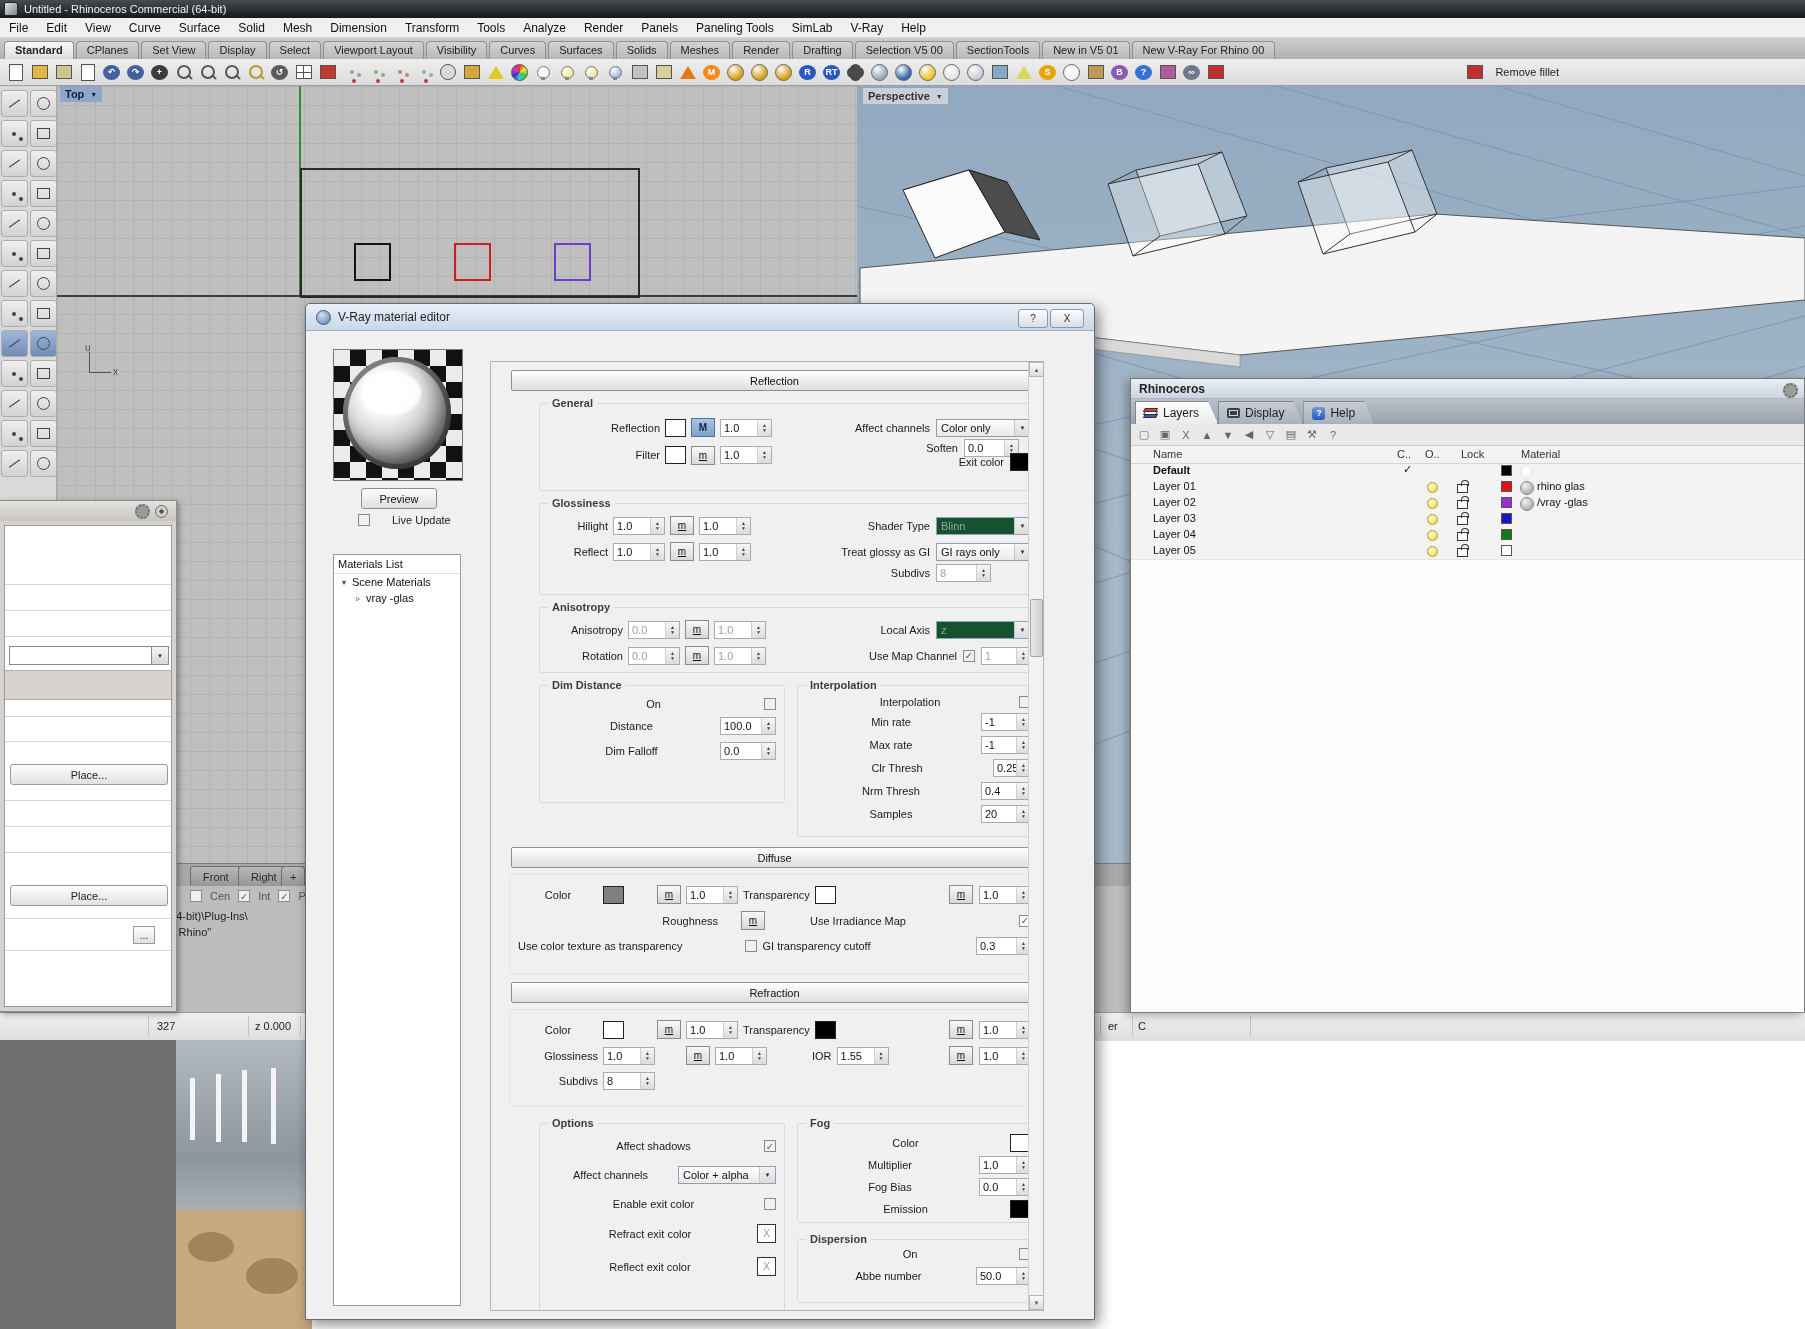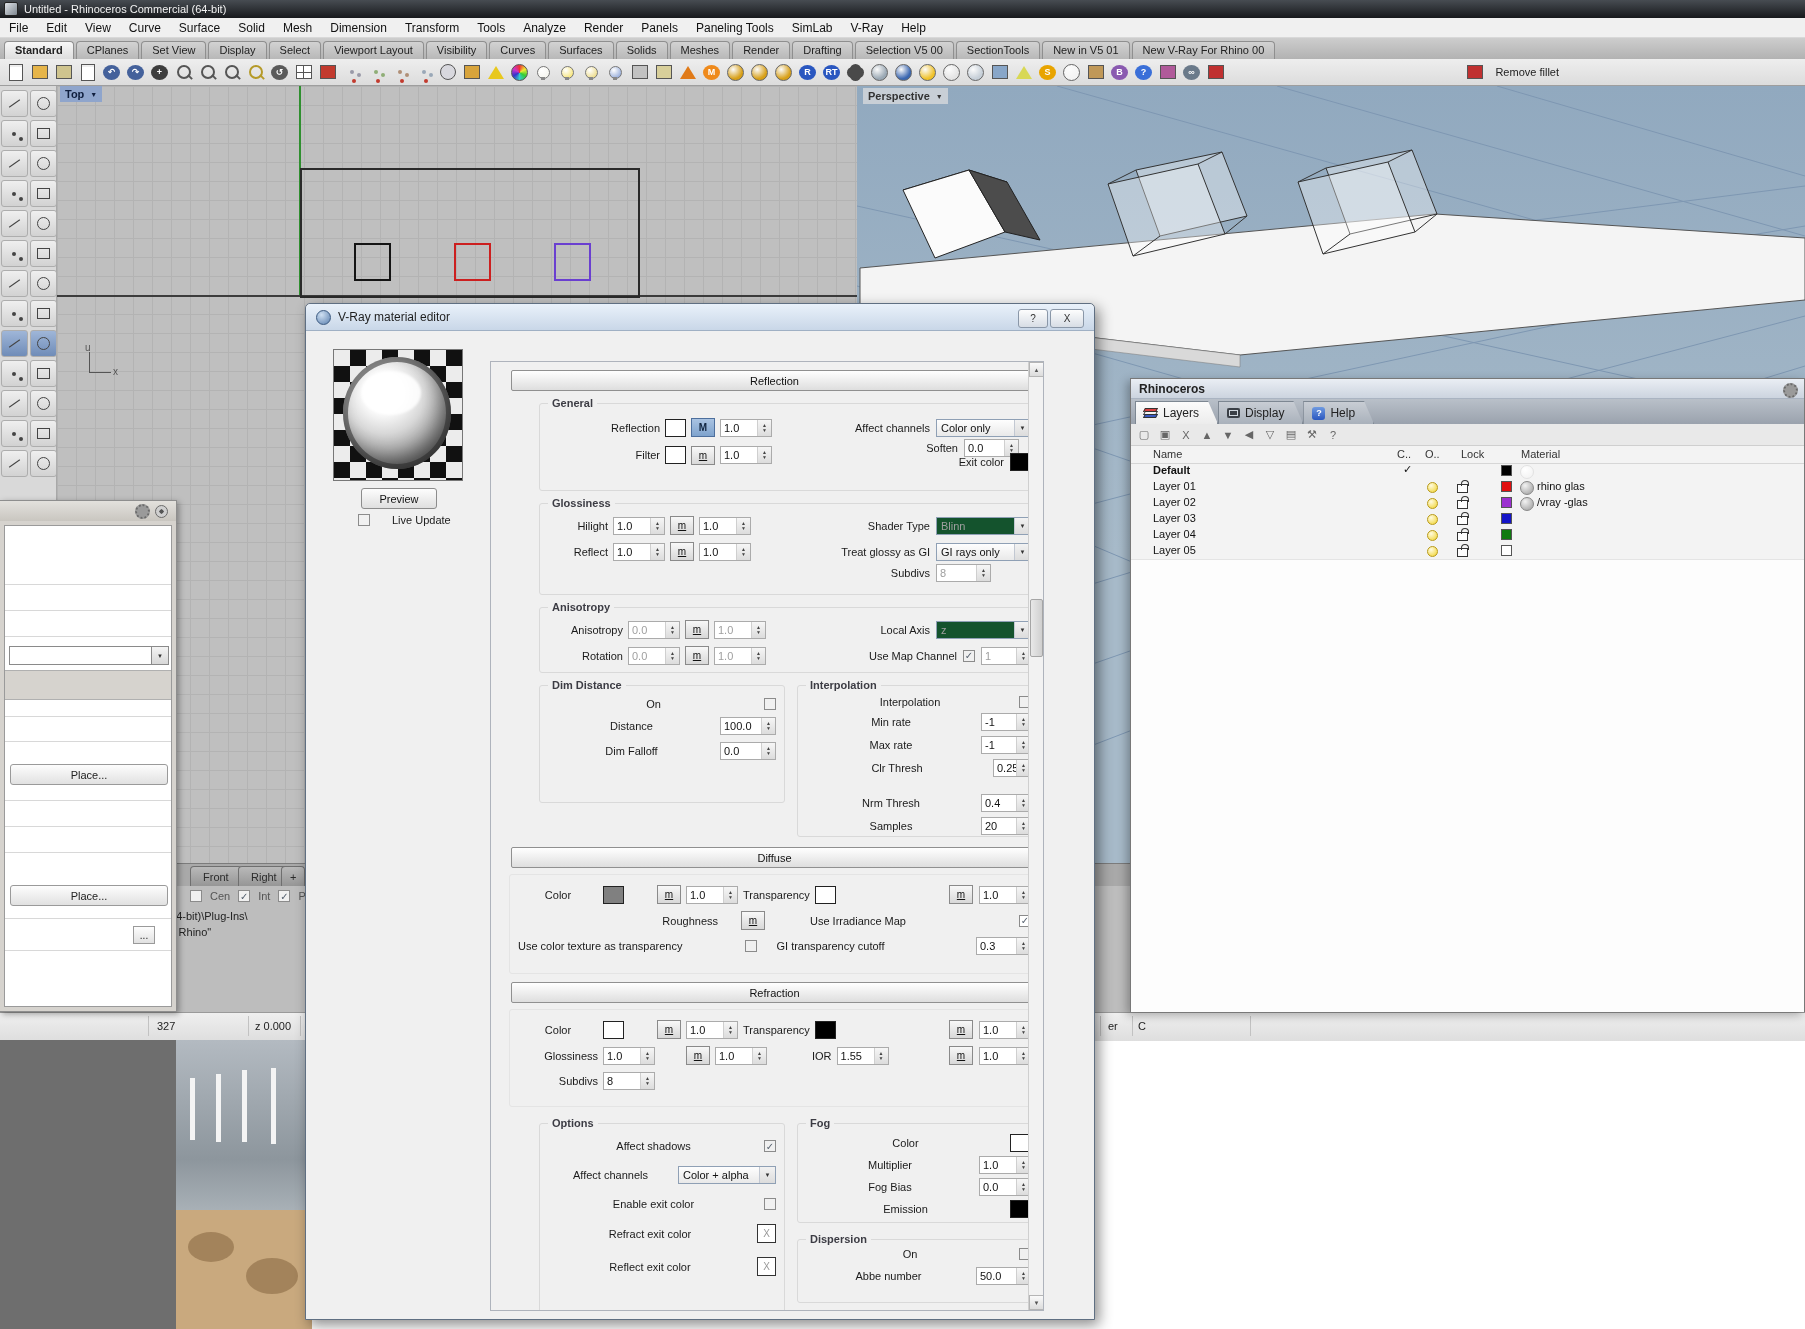--- a/index.html
+++ b/index.html
@@ -745,20 +745,31 @@
 
   <div id="preview-box">
     <div id="preview-sphere"></div>
   </div>
   <div class="btn" id="preview-btn">Preview</div>
   <div id="live-update">
     <span class="chk gray"></span>
     <span class="lbl">Live Update</span>
   </div>
 
+  <div id="materials-box">
+    <div class="hdr">Materials List</div>
+    <div class="tree-item" style="padding-left:6px">
+      <span class="tw">▾</span>
+      <span>Scene Materials</span>
+    </div>
+    <div class="tree-item" style="padding-left:20px">
+      <span class="tw">▹</span>
+      <span>vray -glas</span>
+    </div>
+  </div>
 
   <div id="vd-pane">
     <div id="vd-flow">
 
       <div class="sec-header">Reflection</div>
 
       <div class="group g-indent" style="height:88px">
         <span class="group-label">General</span>
         <div class="frow" style="margin-top:14px">
           <span class="flbl w112">Reflection</span>
@@ -991,21 +1002,21 @@
           <div class="frow" style="margin-top:5px">
             <span class="flbl" style="flex:1;text-align:center">Clr Thresh</span>
             <span class="spin" style="width:38px">
                 <span class="v">0.25</span>
                 <span class="ud">
                   <span>▲</span>
                   <span>▼</span>
                 </span>
               </span>
           </div>
-          <div class="frow" style="margin-top:17px">
+          <div class="frow" style="margin-top:5px">
             <span class="flbl" style="flex:1;text-align:center">Nrm Thresh</span>
             <span class="spin" style="width:50px">
                 <span class="v">0.4</span>
                 <span class="ud">
                   <span>▲</span>
                   <span>▼</span>
                 </span>
               </span>
           </div>
           <div class="frow" style="margin-top:5px">
@@ -1052,21 +1063,21 @@
           <span class="flbl" style="width:200px;text-align:right">Roughness</span>
           <span class="mbtn" style="margin-left:18px">m</span>
           <span class="flbl" style="margin-left:40px">Use Irradiance Map</span>
           <span class="rpart">
             <span class="chk on"></span>
           </span>
         </div>
         <div class="frow">
           <span class="flbl">Use color texture as transparency</span>
           <span class="chk gray" style="margin-left:58px"></span>
-          <span class="flbl" style="margin-left:14px">GI transparency cutoff</span>
+          <span class="flbl" style="">GI transparency cutoff</span>
           <span class="rpart">
             <span class="spin" style="width:55px">
                 <span class="v">0.3</span>
                 <span class="ud">
                   <span>▲</span>
                   <span>▼</span>
                 </span>
               </span>
           </span>
         </div>

